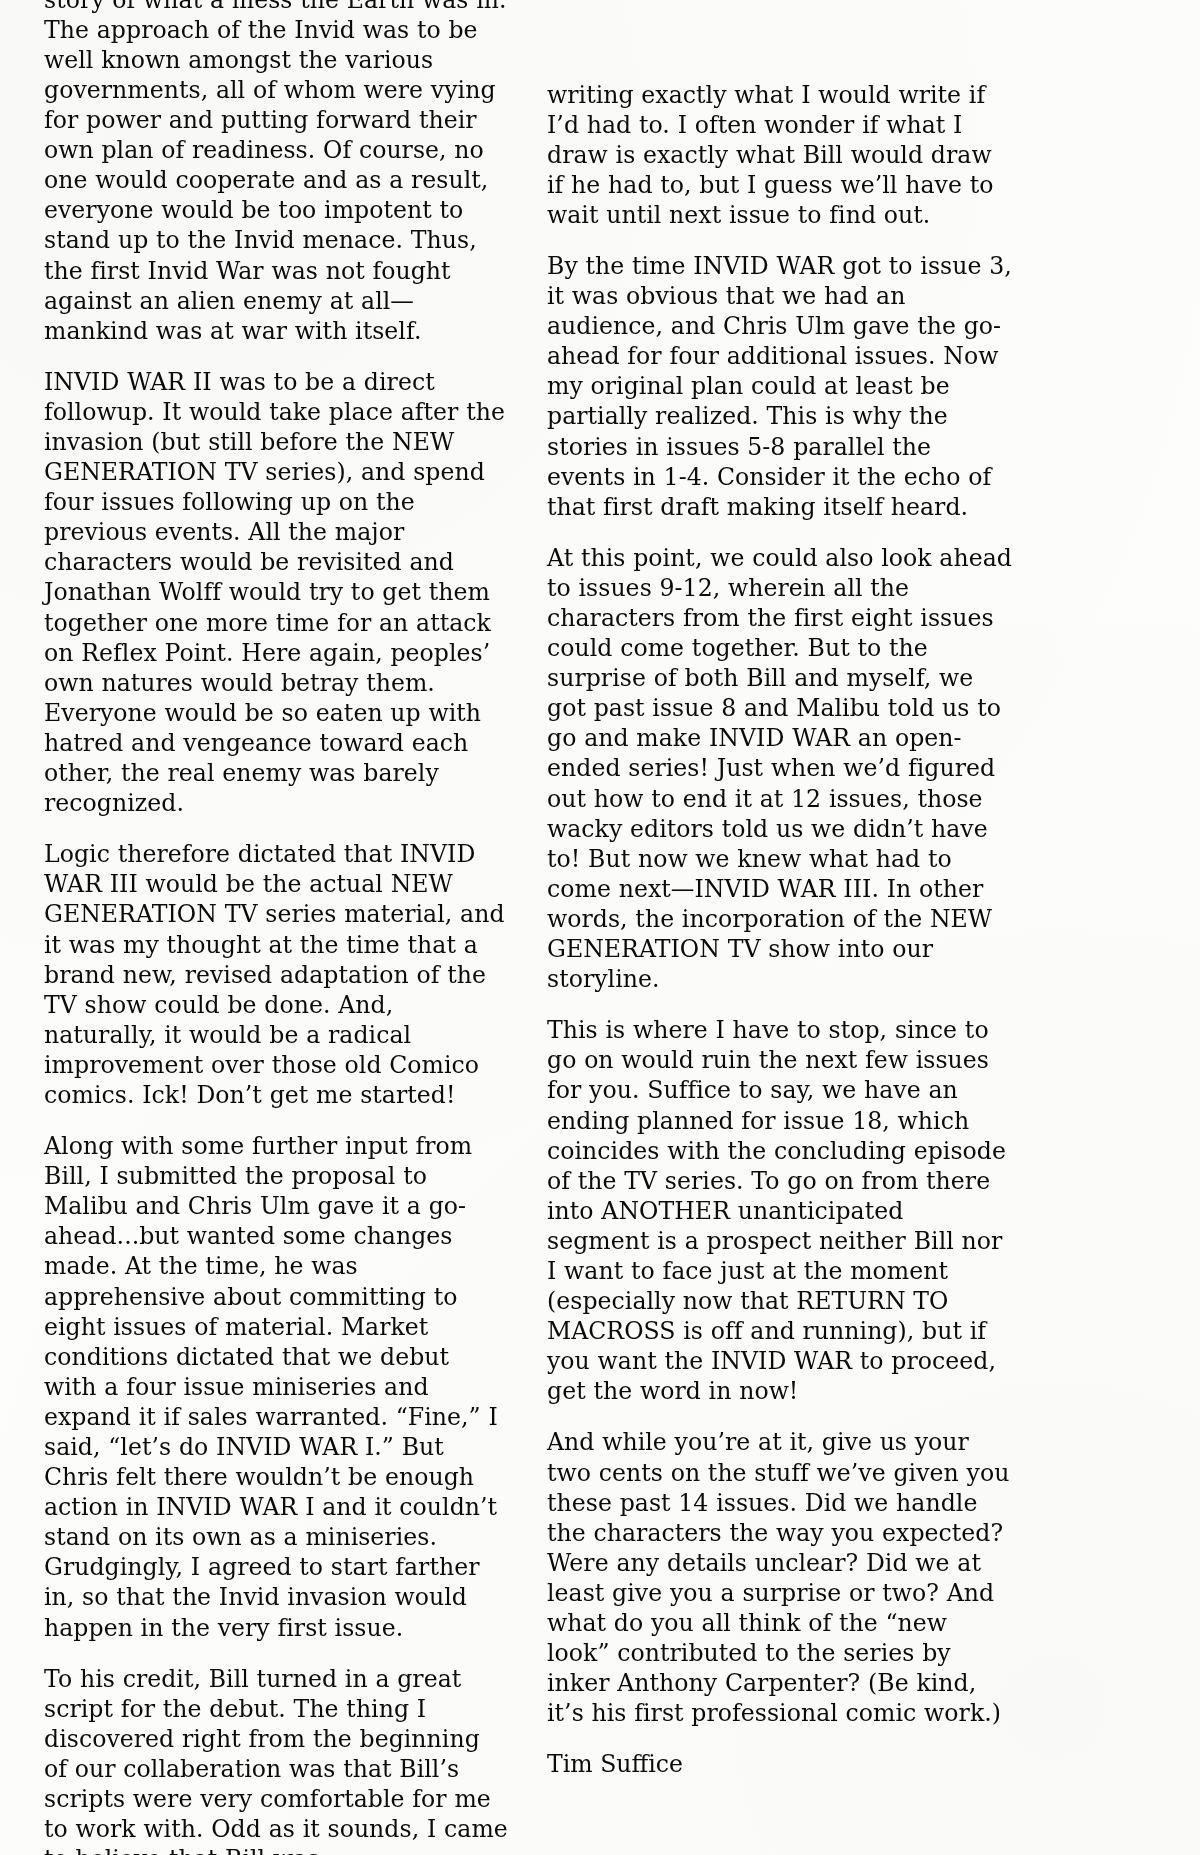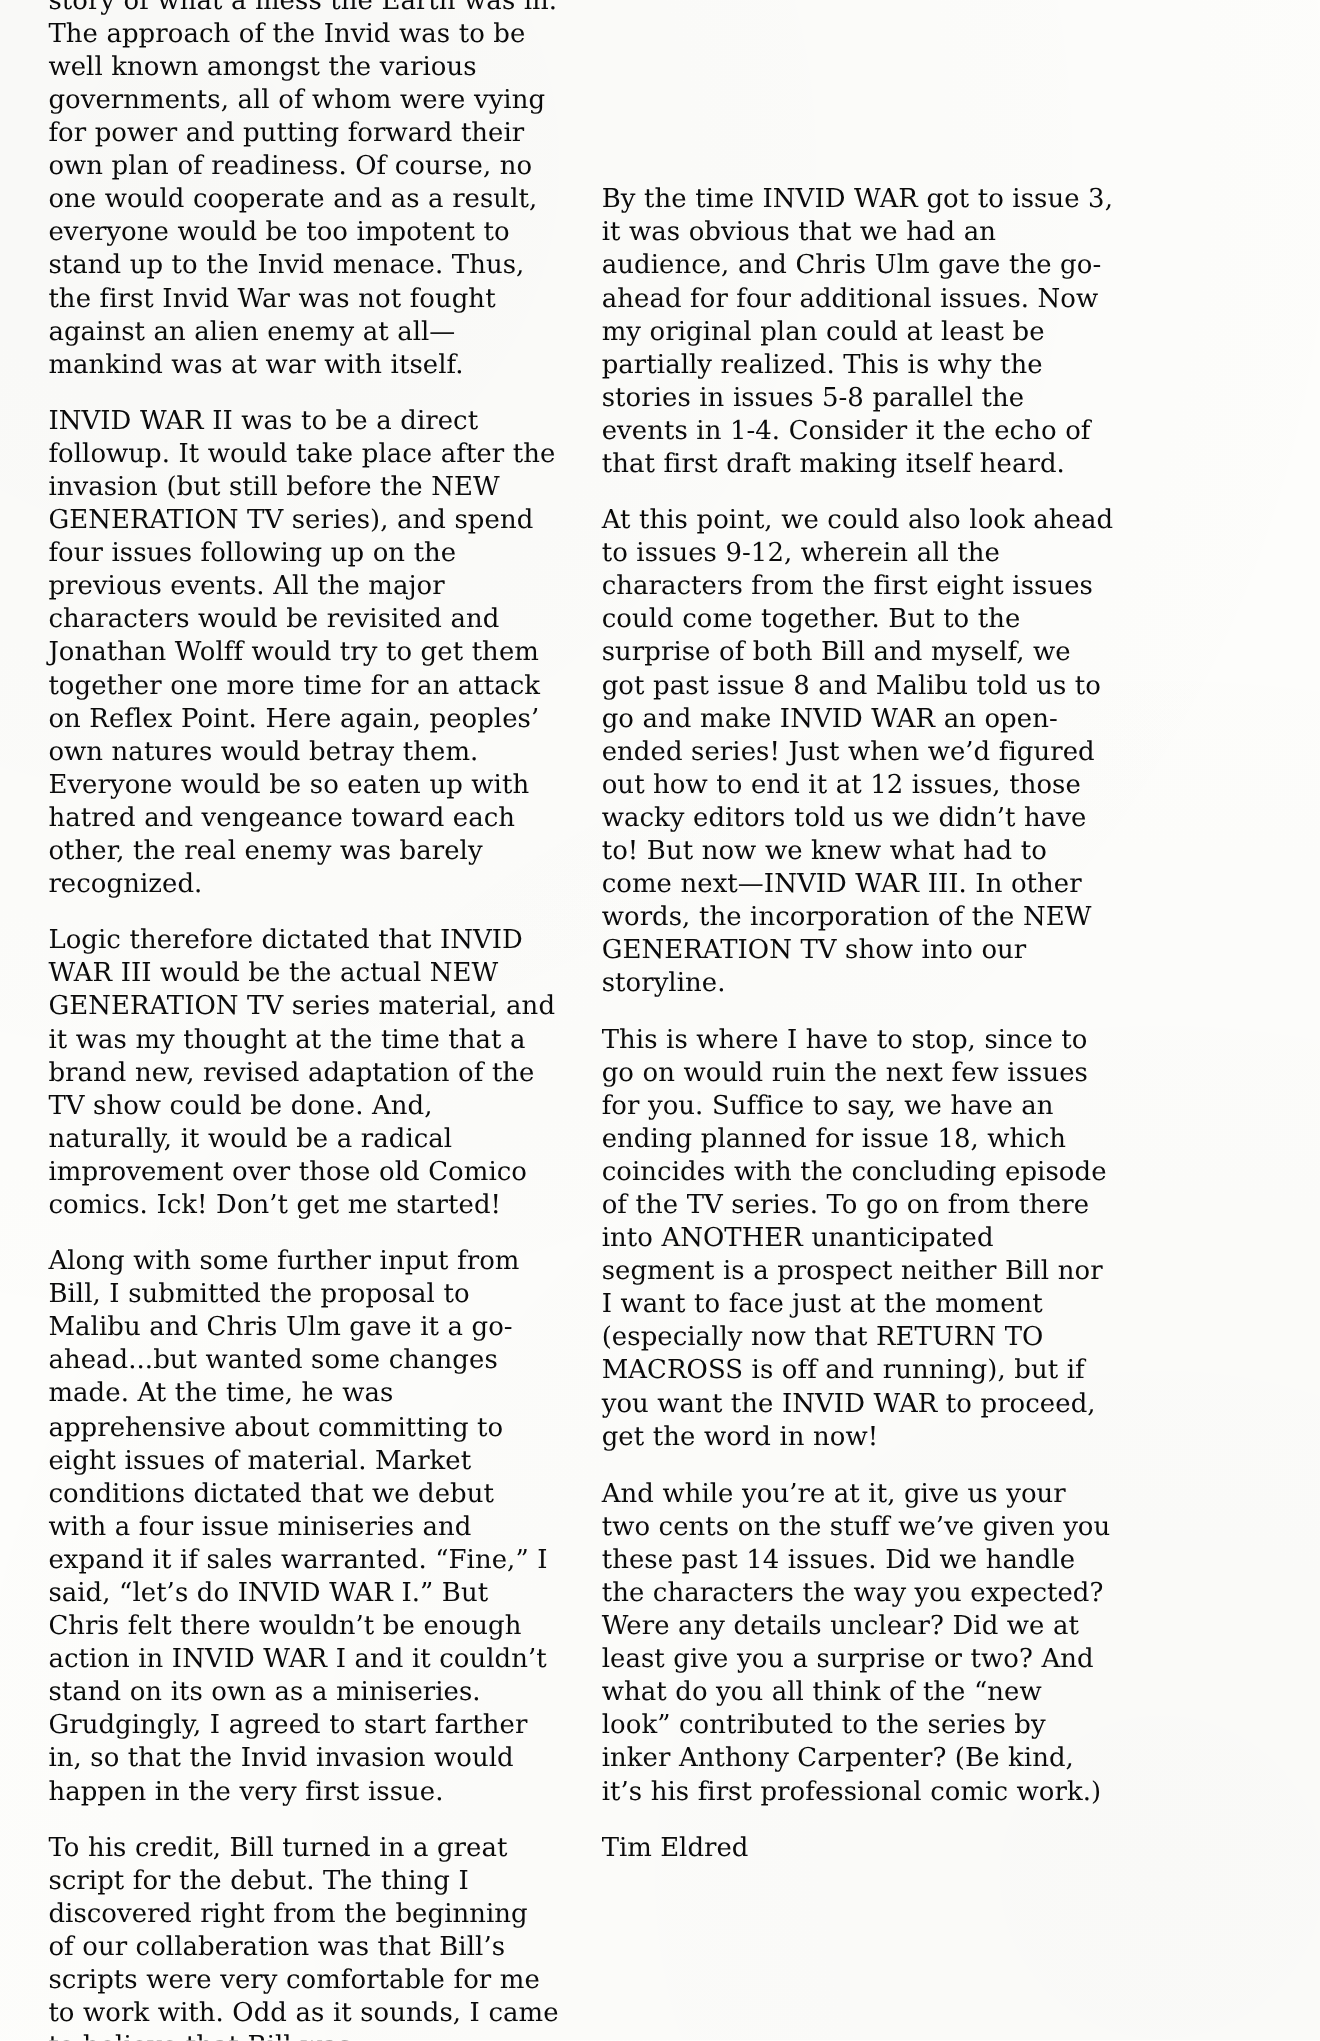--- a/index.html
+++ b/index.html
@@ -71,21 +71,22 @@
 
     <div class="column">
       <p class="para">story of what a mess the Earth was in. The approach of the Invid was to be well known amongst the various governments, all of whom were vying for power and putting forward their own plan of readiness. Of course, no one would cooperate and as a result, everyone would be too impotent to stand up to the Invid menace. Thus, the first Invid War was not fought against an alien enemy at all—mankind was at war with itself.</p>
       <p class="para">INVID WAR II was to be a direct followup. It would take place after the invasion (but still before the NEW GENERATION TV series), and spend four issues following up on the previous events. All the major characters would be revisited and Jonathan Wolff would try to get them together one more time for an attack on Reflex Point. Here again, peoples’ own natures would betray them. Everyone would be so eaten up with hatred and vengeance toward each other, the real enemy was barely recognized.</p>
       <p class="para">Logic therefore dictated that INVID WAR III would be the actual NEW GENERATION TV series material, and it was my thought at the time that a brand new, revised adaptation of the TV show could be done. And, naturally, it would be a radical improvement over those old Comico comics. Ick! Don’t get me started!</p>
       <p class="para">Along with some further input from Bill, I submitted the proposal to Malibu and Chris Ulm gave it a go-ahead...but wanted some changes made. At the time, he was apprehensive about committing to eight issues of material. Market conditions dictated that we debut with a four issue miniseries and expand it if sales warranted. “Fine,” I said, “let’s do INVID WAR I.” But Chris felt there wouldn’t be enough action in INVID WAR I and it couldn’t stand on its own as a miniseries. Grudgingly, I agreed to start farther in, so that the Invid invasion would happen in the very first issue.</p>
       <p class="para">To his credit, Bill turned in a great script for the debut. The thing I discovered right from the beginning of our collaberation was that Bill’s scripts were very comfortable for me to work with. Odd as it sounds, I came to believe that Bill was</p>
     </div>
 
     <div class="column">
+      <p class="para">writing exactly what I would write if I’d had to. I often wonder if what I draw is exactly what Bill would draw if he had to, but I guess we’ll have to wait until next issue to find out.</p>
       <p class="para">By the time INVID WAR got to issue 3, it was obvious that we had an audience, and Chris Ulm gave the go-ahead for four additional issues. Now my original plan could at least be partially realized. This is why the stories in issues 5-8 parallel the events in 1-4. Consider it the echo of that first draft making itself heard.</p>
       <p class="para">At this point, we could also look ahead to issues 9-12, wherein all the characters from the first eight issues could come together. But to the surprise of both Bill and myself, we got past issue 8 and Malibu told us to go and make INVID WAR an open-ended series! Just when we’d figured out how to end it at 12 issues, those wacky editors told us we didn’t have to! But now we knew what had to come next—INVID WAR III. In other words, the incorporation of the NEW GENERATION TV show into our storyline.</p>
       <p class="para">This is where I have to stop, since to go on would ruin the next few issues for you. Suffice to say, we have an ending planned for issue 18, which coincides with the concluding episode of the TV series. To go on from there into ANOTHER unanticipated segment is a prospect neither Bill nor I want to face just at the moment (especially now that RETURN TO MACROSS is off and running), but if you want the INVID WAR to proceed, get the word in now!</p>
       <p class="para">And while you’re at it, give us your two cents on the stuff we’ve given you these past 14 issues. Did we handle the characters the way you expected? Were any details unclear? Did we at least give you a surprise or two? And what do you all think of the “new look” contributed to the series by inker Anthony Carpenter? (Be kind, it’s his first professional comic work.)</p>
-      <p class="signature">Tim Eldred</p>
+      <p class="signature">Tim Suffice</p>
     </div>
 
   </div>
 </div>
 
 </body></html>

